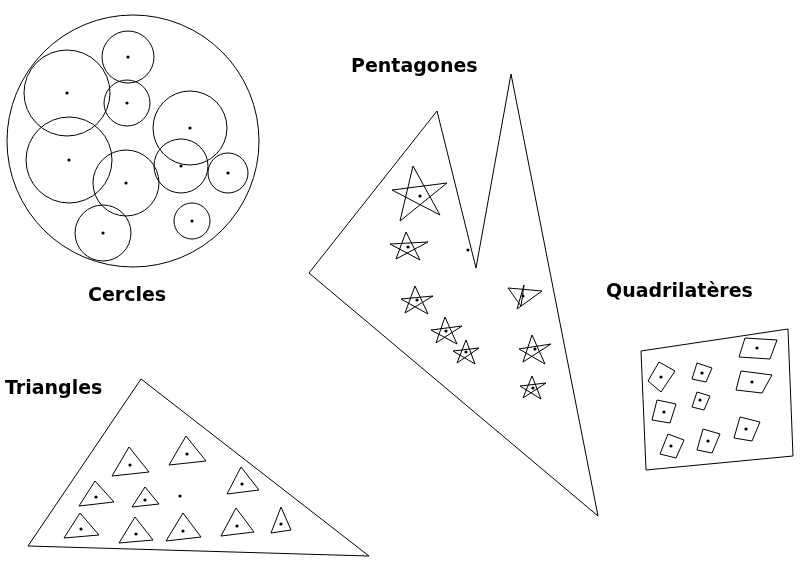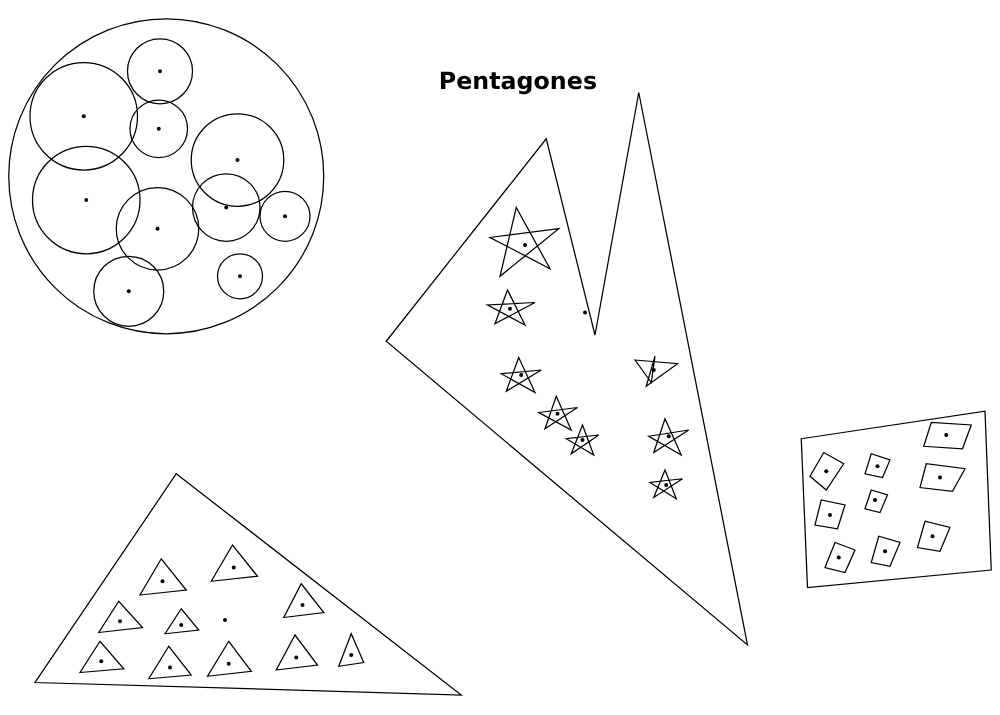--- a/index.html
+++ b/index.html
@@ -107,17 +107,20 @@
       <polygon points="692,407 697,392 710,396 704,410" class="shape" stroke="#000000"></polygon>
       <circle cx="700" cy="400" r="1.6" fill="#000000" class="dot"></circle>
       <polygon points="660,454 668,434 684,440 676,458" class="shape" stroke="#000000"></polygon>
       <circle cx="671" cy="446" r="1.6" fill="#000000" class="dot"></circle>
       <polygon points="697,450 703,429 720,434 712,453" class="shape" stroke="#000000"></polygon>
       <circle cx="708" cy="441" r="1.6" fill="#000000" class="dot"></circle>
       <polygon points="734,438 740,417 760,422 752,441" class="shape" stroke="#000000"></polygon>
       <circle cx="746" cy="429" r="1.6" fill="#000000" class="dot"></circle>
     </svg>
 
+  <div class="label" id="label-cercles">Cercles</div>
 
   <div class="label" id="label-pentagones">Pentagones</div>
 
+  <div class="label" id="label-quadrilateres">Quadrilatères</div>
 
+  <div class="label" id="label-triangles">Triangles</div>
 </div>
 
 </body></html>

